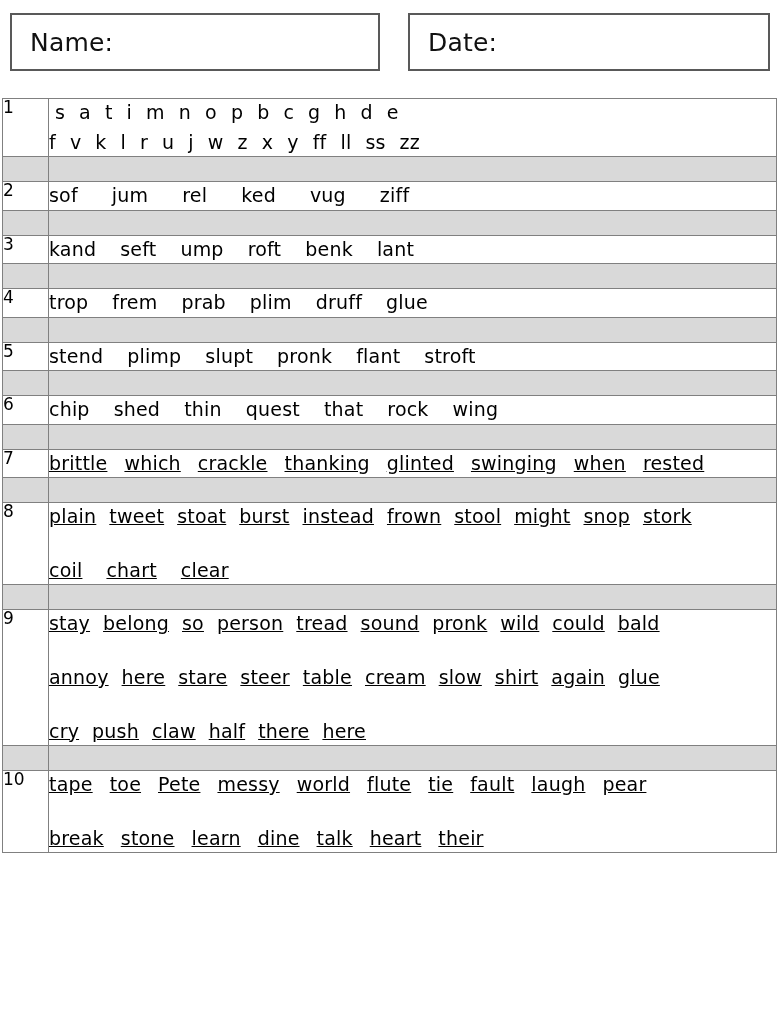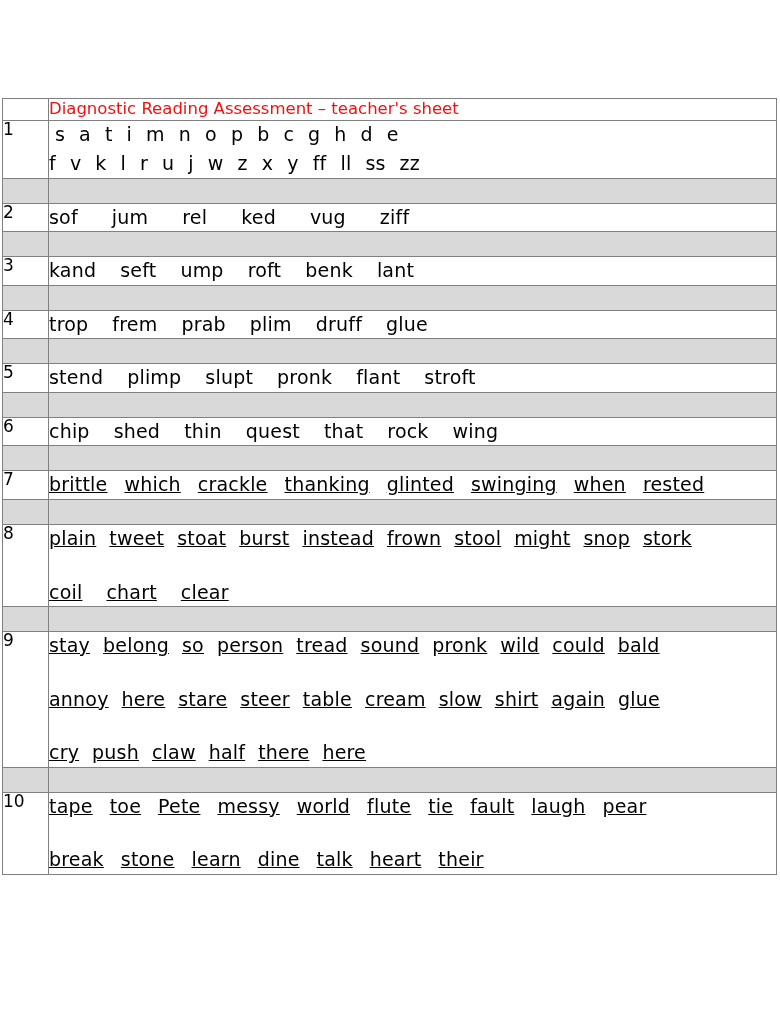--- a/index.html
+++ b/index.html
@@ -124,35 +124,35 @@
   .block-lines .word-line:last-child { margin-bottom: 0; }
 
   .tall-pad { padding-bottom: 26px; text-decoration: underline; }
 </style>
 </head>
 <body>
 
 <div class="page">
 
   <div class="header-row">
+    <div class="field-box name-box">
+      <span class="field-label">Name:</span>
+    </div>
+    <div class="field-box date-box">
+      <span class="field-label">Date:</span>
+    </div>
   </div>
 
   <table class="sheet-table">
     <colgroup>
       <col class="num-col">
       <col class="body-col">
     </colgroup>
     <tbody>
 
-      <tr>
-        <td class="num-cell"></td>
-        <td class="title-cell">
-          <div class="title-text">Diagnostic Reading Assessment – teacher's sheet</div>
-        </td>
-      </tr>
 
       <tr>
         <td class="num-cell">1</td>
         <td class="body-cell">
           <div class="word-line sp-letters" style="padding-left:6px;">
             <span class="w">s</span><span class="w">a</span><span class="w">t</span><span class="w">i</span><span class="w">m</span><span class="w">n</span><span class="w">o</span><span class="w">p</span><span class="w">b</span><span class="w">c</span><span class="w">g</span><span class="w">h</span><span class="w">d</span><span class="w">e</span>
           </div>
           <div class="word-line sp-letters">
             <span class="w">f</span><span class="w">v</span><span class="w">k</span><span class="w">l</span><span class="w">r</span><span class="w">u</span><span class="w">j</span><span class="w">w</span><span class="w">z</span><span class="w">x</span><span class="w">y</span><span class="w">ff</span><span class="w">ll</span><span class="w">ss</span><span class="w">zz</span>
           </div>

